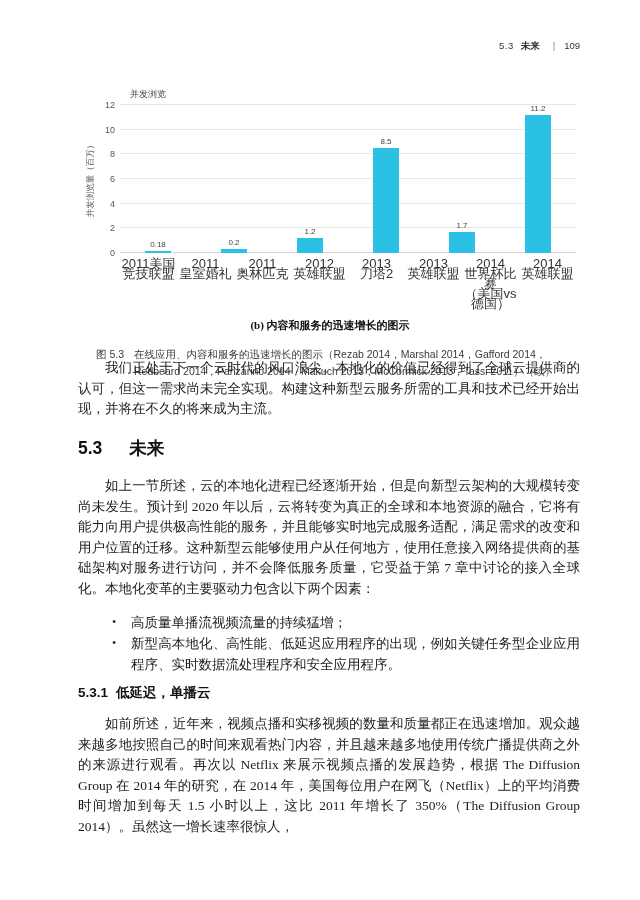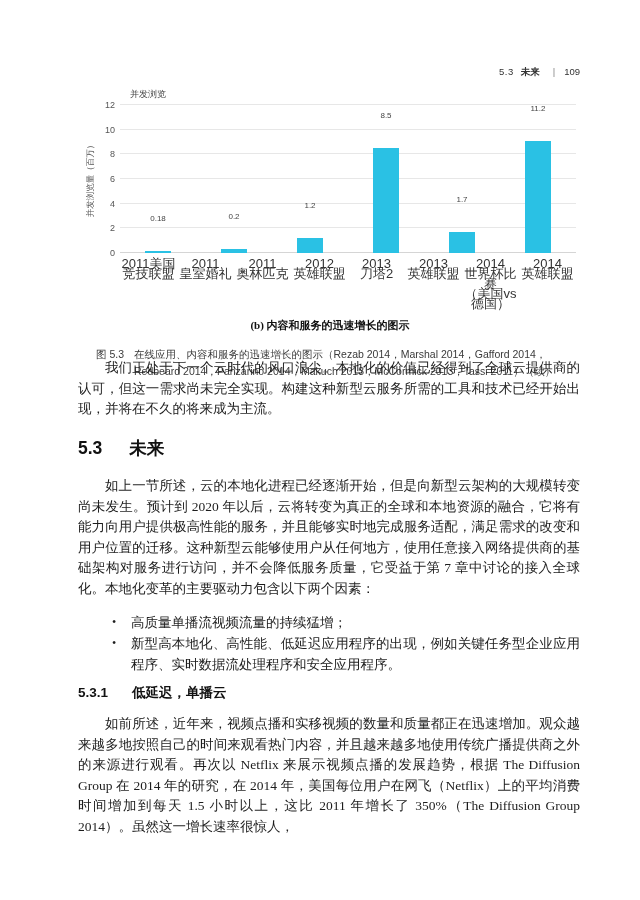--- a/index.html
+++ b/index.html
@@ -2,21 +2,21 @@
 <html><head>
 <meta charset="utf-8">
 <style>
   html,body{margin:0;padding:0;}
   .page{
     width:640px;height:900px;background:#ffffff;position:relative;
     font-family:"Liberation Serif",serif;color:#222;overflow:hidden;
   }
   
   .running-head{
-    position:absolute;top:66px;left:78px;right:60px;text-align:right;
+    position:absolute;top:40px;left:78px;right:60px;text-align:right;
     font-family:"Liberation Sans",sans-serif;font-size:9.5px;color:#333;
   }
   .running-head .sec-num{letter-spacing:.5px;}
   .running-head .sec-title{font-weight:bold;margin:0 4px 0 7px;}
   .running-head .divider{margin:0 9px;color:#888;}
 
   
   .figure-block{position:absolute;top:88px;left:84px;width:492px;}
   .chart{position:relative;font-family:"Liberation Sans",sans-serif;}
   .chart-title{font-size:9px;color:#444;margin-left:46px;margin-bottom:4px;}
@@ -29,21 +29,21 @@
   }
   .ytick-col{width:22px;position:relative;}
   .ytick{
     position:absolute;right:5px;transform:translateY(50%);
     font-size:9px;color:#555;line-height:9px;
   }
   .plot{flex:1;position:relative;height:148px;}
   .gridline{position:absolute;left:0;right:0;height:1px;background:#e7e7e7;}
   .gridline.zero{background:#d5d5d5;}
   .bars{position:absolute;left:0;right:0;top:0;bottom:0;display:flex;}
-  .bar-group{flex:1;display:flex;flex-direction:column;align-items:center;justify-content:flex-end;gap:26px;}
+  .bar-group{flex:1;display:flex;flex-direction:column;align-items:center;justify-content:flex-end;}
   .bar-value{font-size:8px;color:#444;margin-bottom:2px;line-height:8px;}
   .bar{width:26px;}
   .xlabels{display:flex;margin-left:36px;margin-top:6px;}
   .xlabel{flex:1;text-align:center;font-size:13px;line-height:10px;color:#333;}
   .subcaption{
     text-align:center;font-size:11px;color:#111;margin-top:9px;
     font-family:"Liberation Serif",serif;font-weight:bold;
   }
   .fig-caption{
     margin-top:13px;font-family:"Liberation Sans",sans-serif;
@@ -63,21 +63,21 @@
     position:absolute;left:78px;width:502px;
     font-family:"Liberation Sans",sans-serif;font-weight:bold;
     font-size:17.5px;color:#111;
   }
   .h2 .num{margin-right:27px;}
   .h3{
     position:absolute;left:78px;width:502px;
     font-family:"Liberation Sans",sans-serif;font-weight:bold;
     font-size:13.5px;color:#111;
   }
-  .h3 .num{margin-right:24px;}
+  .h3 .num{margin-right:8px;}
   .bullets{position:absolute;left:78px;width:502px;padding-left:34px;box-sizing:border-box;}
   .bullet{display:flex;font-size:13.5px;line-height:21px;color:#1d1d1d;}
   .bullet .dot{flex:none;width:19px;font-size:12px;}
   .bullet .btext{flex:1;text-align:justify;}
 </style>
 </head>
 <body>
 
 <div class="page">
 

